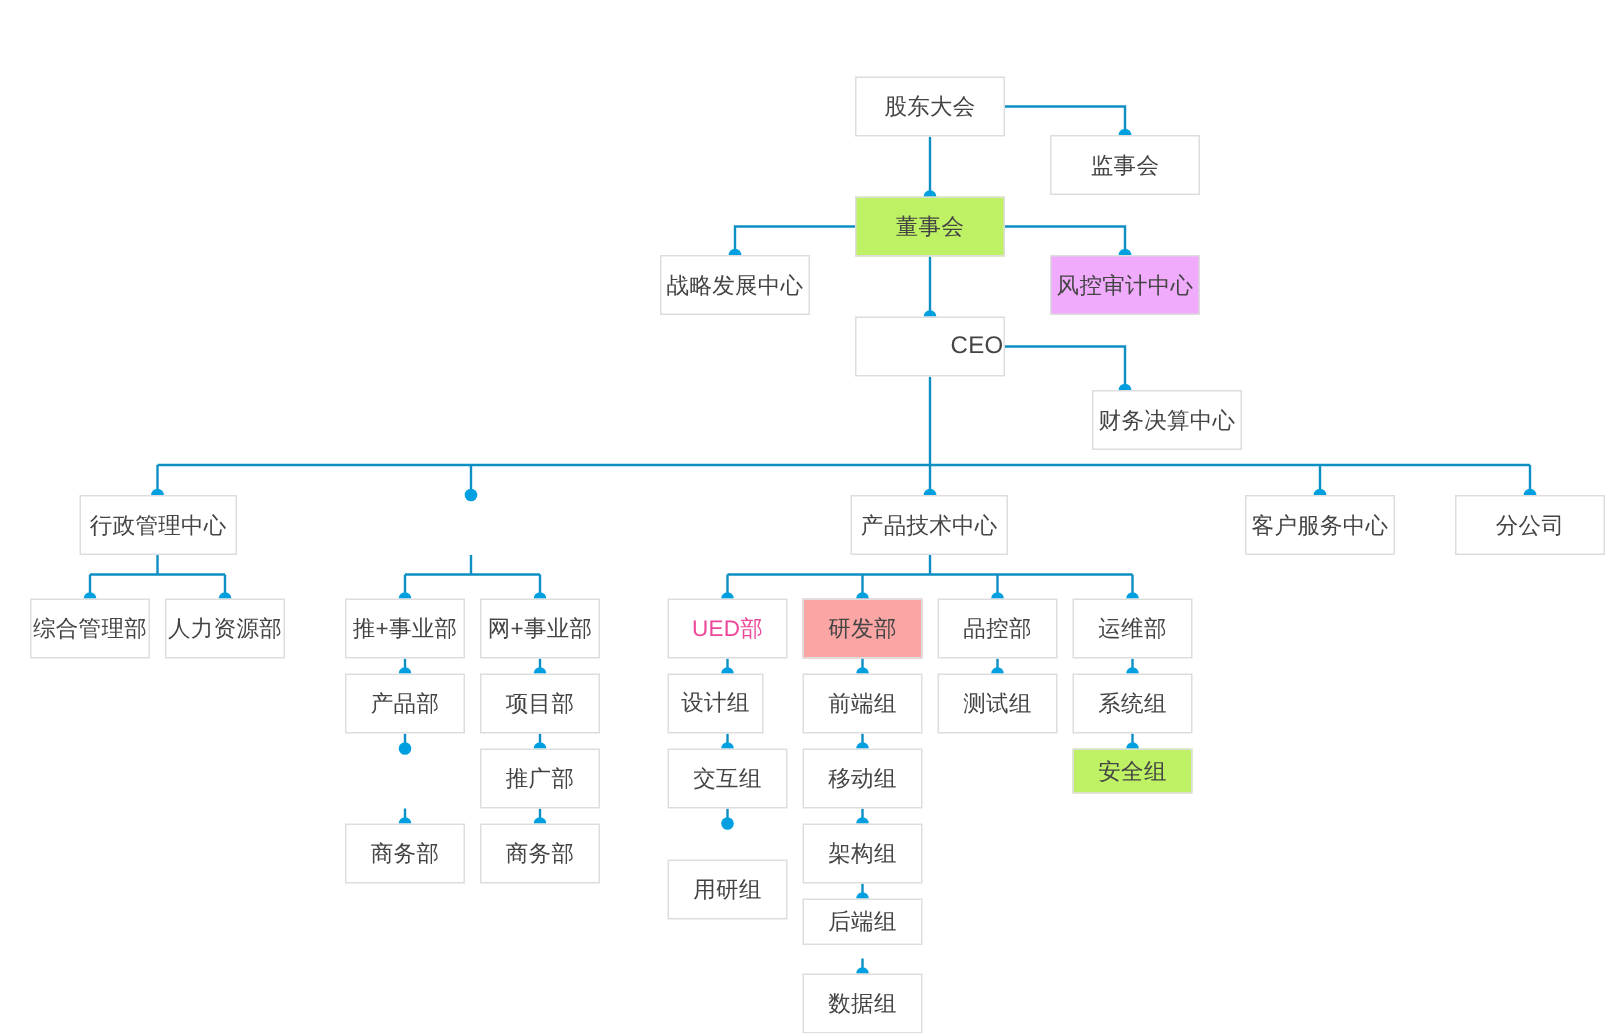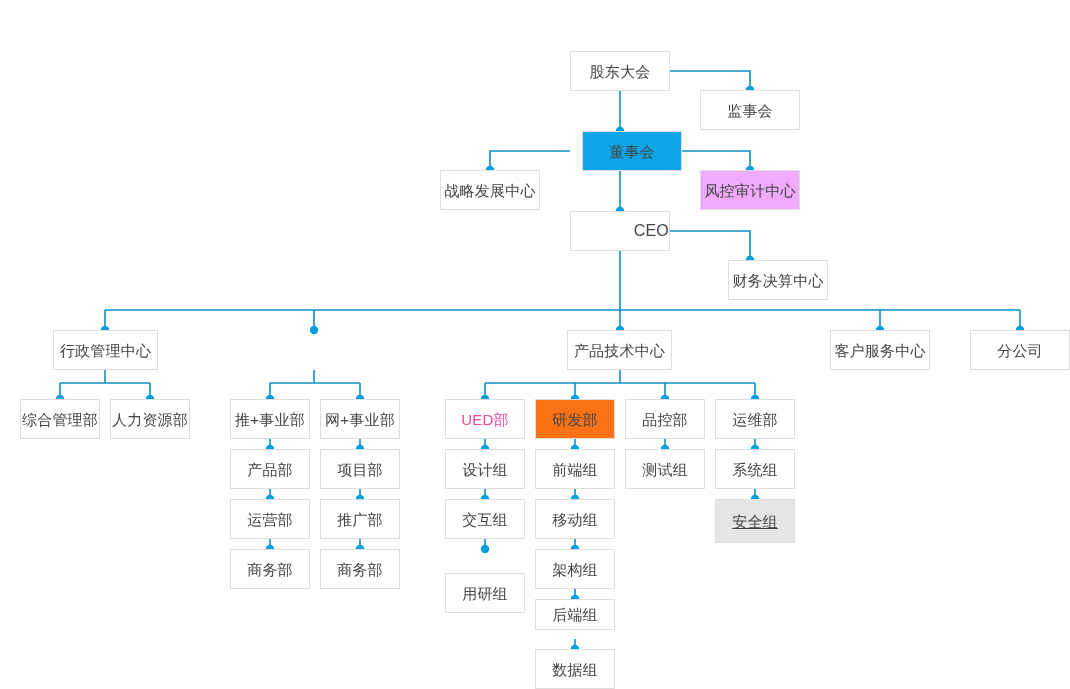--- a/index.html
+++ b/index.html
@@ -119,21 +119,21 @@
       <circle cx="755" cy="449" r="4.2" fill="#00a0e0"></circle>
       <path d="M 755 489 L 755 499" fill="none" stroke="#0e8fc4" stroke-width="1.6"></path>
       <circle cx="755" cy="499" r="4.2" fill="#00a0e0"></circle>
     </svg>
 <div class="node" style="left: 570px; top: 51px; width: 100px; height: 40px; border-color: rgb(221, 221, 221); background: rgb(255, 255, 255); color: rgb(68, 68, 68); justify-content: center;">
       <span>股东大会</span>
     </div>
     <div class="node" style="left: 700px; top: 90px; width: 100px; height: 40px; border-color: rgb(221, 221, 221); background: rgb(255, 255, 255); color: rgb(68, 68, 68);">
       <span>监事会</span>
     </div>
-    <div class="node" style="left: 570px; top: 131px; width: 100px; height: 40px; border-color: rgb(221, 221, 221); background: #0ea5e9; color: rgb(68, 68, 68); margin-left: 12px;">
+    <div class="node" style="left: 570px; top: 131px; width: 100px; height: 40px; border-color: rgb(221, 221, 221); background: #bef264; color: rgb(68, 68, 68);">
       <span>董事会</span>
     </div>
     <div class="node" style="left: 440px; top: 170px; width: 100px; height: 40px; border-color: rgb(221, 221, 221); background: rgb(255, 255, 255); color: rgb(68, 68, 68);">
       <span>战略发展中心</span>
     </div>
     <div class="node" style="left: 700px; top: 170px; width: 100px; height: 40px; border-color: rgb(221, 221, 221); background: #f0abfc; color: rgb(68, 68, 68);">
       <span>风控审计中心</span>
     </div>
     <div class="node latin" style="left: 570px; top: 211px; width: 100px; height: 40px; border-color: rgb(221, 221, 221); background: rgb(255, 255, 255); color: rgb(68, 68, 68);">
       <span>CEO</span>
@@ -158,51 +158,48 @@
     </div>
     <div class="node" style="left: 110px; top: 399px; width: 80px; height: 40px; border-color: rgb(221, 221, 221); background: rgb(255, 255, 255); color: rgb(68, 68, 68);">
       <span>人力资源部</span>
     </div>
     <div class="node" style="left: 230px; top: 399px; width: 80px; height: 40px; border-color: rgb(221, 221, 221); background: rgb(255, 255, 255); color: rgb(68, 68, 68);">
       <span>推+事业部</span>
     </div>
     <div class="node" style="left: 230px; top: 449px; width: 80px; height: 40px; border-color: rgb(221, 221, 221); background: rgb(255, 255, 255); color: rgb(68, 68, 68);">
       <span>产品部</span>
     </div>
-    <div class="node" style="left: 230px; top: 499px; width: 80px; height: 40px; border-color: rgb(221, 221, 221); background: rgb(255, 255, 255); color: rgb(68, 68, 68);">
-      <span>运营部</span>
-    </div>
     <div class="node" style="left: 230px; top: 549px; width: 80px; height: 40px; border-color: rgb(221, 221, 221); background: rgb(255, 255, 255); color: rgb(68, 68, 68);">
       <span>商务部</span>
     </div>
     <div class="node" style="left: 320px; top: 399px; width: 80px; height: 40px; border-color: rgb(221, 221, 221); background: rgb(255, 255, 255); color: rgb(68, 68, 68);">
       <span>网+事业部</span>
     </div>
     <div class="node" style="left: 320px; top: 449px; width: 80px; height: 40px; border-color: rgb(221, 221, 221); background: rgb(255, 255, 255); color: rgb(68, 68, 68);">
       <span>项目部</span>
     </div>
     <div class="node" style="left: 320px; top: 499px; width: 80px; height: 40px; border-color: rgb(221, 221, 221); background: rgb(255, 255, 255); color: rgb(68, 68, 68);">
       <span>推广部</span>
     </div>
     <div class="node" style="left: 320px; top: 549px; width: 80px; height: 40px; border-color: rgb(221, 221, 221); background: rgb(255, 255, 255); color: rgb(68, 68, 68);">
       <span>商务部</span>
     </div>
     <div class="node" style="left: 445px; top: 399px; width: 80px; height: 40px; border-color: rgb(221, 221, 221); background: rgb(255, 255, 255); color: #ec4899;">
       <span>UED部</span>
     </div>
-    <div class="node" style="left: 445px; top: 449px; width: 80px; height: 40px; border-color: rgb(221, 221, 221); background: rgb(255, 255, 255); color: rgb(68, 68, 68);">
+    <div class="node" style="left: 445px; top: 449px; width: 64px; height: 40px; border-color: rgb(221, 221, 221); background: rgb(255, 255, 255); color: rgb(68, 68, 68); font-family: Liberation Mono, monospace;">
       <span>设计组</span>
     </div>
     <div class="node" style="left: 445px; top: 499px; width: 80px; height: 40px; border-color: rgb(221, 221, 221); background: rgb(255, 255, 255); color: rgb(68, 68, 68);">
       <span>交互组</span>
     </div>
     <div class="node" style="left: 445px; top: 549px; width: 80px; height: 40px; border-color: rgb(221, 221, 221); background: rgb(255, 255, 255); color: rgb(68, 68, 68); margin-top: 24px;">
       <span>用研组</span>
     </div>
-    <div class="node" style="left: 535px; top: 399px; width: 80px; height: 40px; border-color: rgb(221, 221, 221); background: #f97316; color: rgb(68, 68, 68);">
+    <div class="node" style="left: 535px; top: 399px; width: 80px; height: 40px; border-color: rgb(221, 221, 221); background: #fca5a5; color: rgb(68, 68, 68);">
       <span>研发部</span>
     </div>
     <div class="node" style="left: 535px; top: 449px; width: 80px; height: 40px; border-color: rgb(221, 221, 221); background: rgb(255, 255, 255); color: rgb(68, 68, 68);">
       <span>前端组</span>
     </div>
     <div class="node" style="left: 535px; top: 499px; width: 80px; height: 40px; border-color: rgb(221, 221, 221); background: rgb(255, 255, 255); color: rgb(68, 68, 68);">
       <span>移动组</span>
     </div>
     <div class="node" style="left: 535px; top: 549px; width: 80px; height: 40px; border-color: rgb(221, 221, 221); background: rgb(255, 255, 255); color: rgb(68, 68, 68);">
       <span>架构组</span>
@@ -218,16 +215,16 @@
     </div>
     <div class="node" style="left: 625px; top: 449px; width: 80px; height: 40px; border-color: rgb(221, 221, 221); background: rgb(255, 255, 255); color: rgb(68, 68, 68);">
       <span>测试组</span>
     </div>
     <div class="node" style="left: 715px; top: 399px; width: 80px; height: 40px; border-color: rgb(221, 221, 221); background: rgb(255, 255, 255); color: rgb(68, 68, 68);">
       <span>运维部</span>
     </div>
     <div class="node" style="left: 715px; top: 449px; width: 80px; height: 40px; border-color: rgb(221, 221, 221); background: rgb(255, 255, 255); color: rgb(68, 68, 68);">
       <span>系统组</span>
     </div>
-    <div class="node" style="left: 715px; top: 499px; width: 80px; height: 44px; border-color: rgb(221, 221, 221); background: #e5e5e5; color: rgb(68, 68, 68); text-decoration: underline;">
+    <div class="node" style="left: 715px; top: 499px; width: 80px; height: 30px; border-color: rgb(221, 221, 221); background: #bef264; color: rgb(68, 68, 68);">
       <span>安全组</span>
     </div>
   </div>
 
 </body></html>

